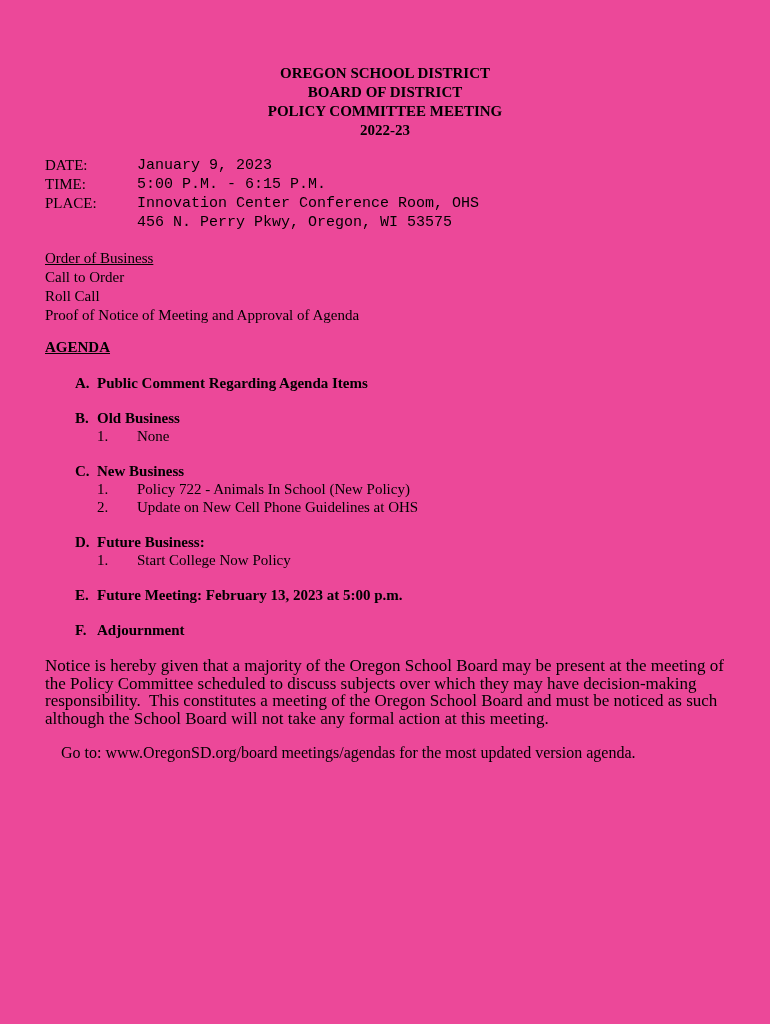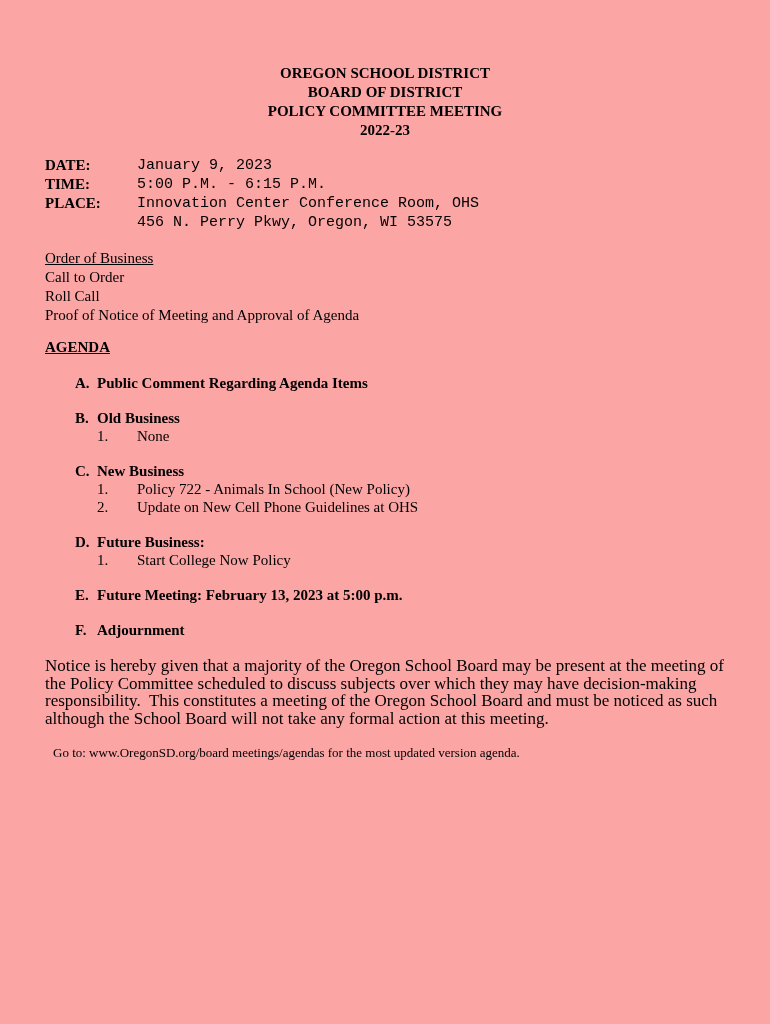--- a/index.html
+++ b/index.html
@@ -1,31 +1,31 @@
 <!DOCTYPE html>
 <html><head>
 <meta charset="utf-8">
 <style>
   html, body { margin: 0; padding: 0; background: #ffffff; }
   .page {
     position: relative;
     width: 770px;
     height: 1024px;
-    background: #fca5a5;
+    background: #ec4899;
     color: #000000;
     font-family: "Liberation Serif", "DejaVu Serif", serif;
     font-size: 15px;
     box-sizing: border-box;
     padding: 64px 45px 0 45px;
     overflow: hidden;
   }
   .doc-header { text-align: center; font-weight: bold; line-height: 19px; }
   .meta { margin-top: 16px; line-height: 19px; }
   .meta-row { display: flex; }
-  .meta-label { font-weight: bold; width: 92px; flex: 0 0 92px; }
+  .meta-label { font-weight: normal; width: 92px; flex: 0 0 92px; }
   .meta-value { flex: 1; font-family: Liberation Mono, monospace; }
   .oob { margin-top: 17px; line-height: 19px; }
   .underline { text-decoration: underline; }
   .agenda-title {
     margin-top: 13px;
     text-align: left;
     font-weight: bold;
     text-decoration: underline;
     line-height: 18px;
   }
@@ -37,21 +37,21 @@
   .agenda-sub { display: flex; margin-left: 22px; font-weight: normal; }
   .sub-num { width: 40px; flex: 0 0 40px; }
   .sub-text { flex: 1; }
   .it { }
   .notice {
     margin: 18px 0 0 0;
     font-size: 17px;
     line-height: 17.5px;
     white-space: pre-wrap;
   }
-  .footer-line { margin: 17px 0 0 8px; font-size: 13px; line-height: 17.5px; }
+  .footer-line { margin: 17px 0 0 16px; font-size: 16px; line-height: 17.5px; }
 </style>
 </head>
 <body>
 
 <div class="page">
 
   <div class="doc-header">
     <div>OREGON SCHOOL DISTRICT</div>
     <div>BOARD OF DISTRICT</div>
     <div>POLICY COMMITTEE MEETING</div>

